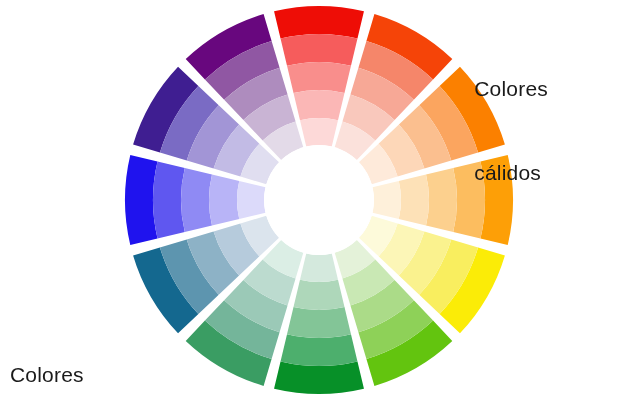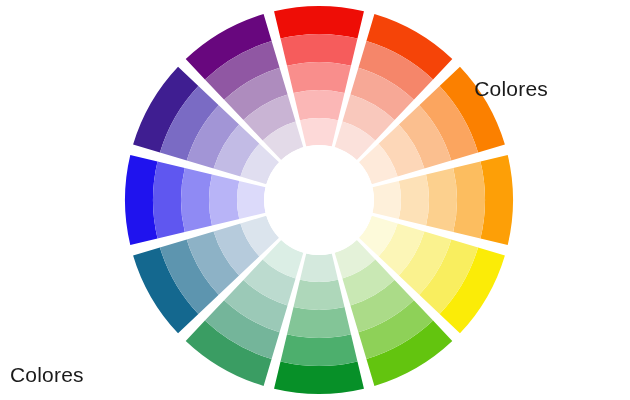--- a/index.html
+++ b/index.html
@@ -145,20 +145,21 @@
           <path d="M 224.18 99.73 A 138 138 0 0 1 279.58 67.75 L 287.57 94.58 A 110 110 0 0 0 243.42 120.08 Z" fill="#ae8cbe" stroke="none" shape-rendering="geometricPrecision"></path>
           <path d="M 243.42 120.08 A 110 110 0 0 1 287.57 94.58 L 295.57 121.42 A 82 82 0 0 0 262.66 140.42 Z" fill="#c9b4d4" stroke="none" shape-rendering="geometricPrecision"></path>
           <path d="M 262.66 140.42 A 82 82 0 0 1 295.57 121.42 L 303.29 147.29 A 55 55 0 0 0 281.21 160.04 Z" fill="#e3dae8" stroke="none" shape-rendering="geometricPrecision"></path>
         </g>
       </g>
     <circle id="wheel-hub" cx="319" cy="200" r="55" fill="#ffffff"></circle>
   </svg>
 
   <div class="label" id="label-warm">
     <span class="label-line">Colores</span>
+    <span class="label-line">cálidos</span>
   </div>
 
   <div class="label" id="label-cool">
     <span class="label-line">Colores</span>
     
   </div>
 
 </div>
 
 </body></html>

